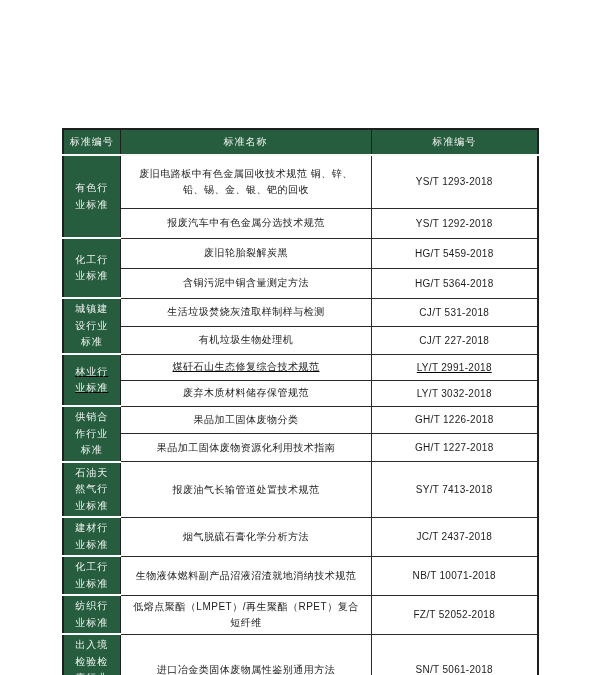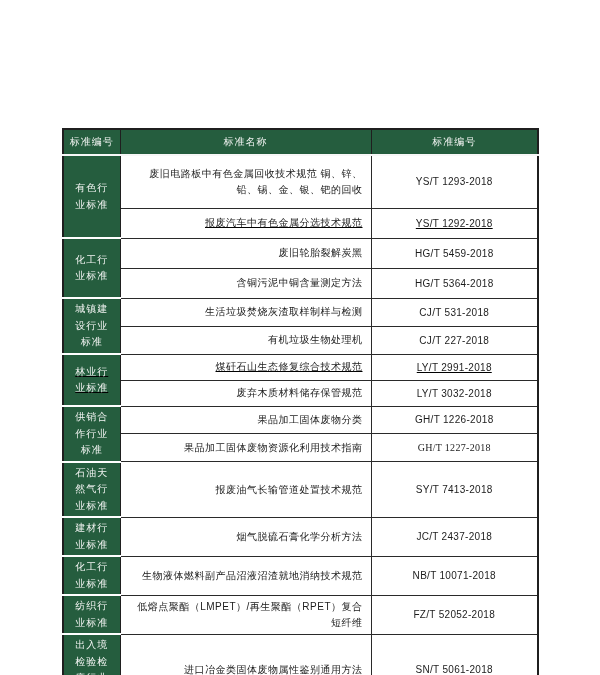--- a/index.html
+++ b/index.html
@@ -74,21 +74,21 @@
     text-align: center;
     line-height: 1.65;
     padding: 2px 6px;
     border-top: 2px solid #ffffff;
     border-bottom: 2px solid #ffffff;
     border-left: 1px solid #1f1f1f;
     border-right: 1px solid #1f1f1f;
     letter-spacing: 1px;
   }
   td.name {
-    text-align: right;
+    text-align: center;
     padding-left: 9px;
     padding-right: 8px;
     line-height: 1.55;
     letter-spacing: 0.5px;
   }
   td.code {
     text-align: center;
     letter-spacing: 0.3px;
   }
 </style>
@@ -110,21 +110,21 @@
         <th>标准名称</th>
         <th>标准编号</th>
       </tr>
     </thead>
     <tbody>
       <tr style="height:53px;">
         <td class="cat" rowspan="2">有色行业标准</td>
         <td class="name">废旧电路板中有色金属回收技术规范 铜、锌、铅、锡、金、银、钯的回收</td>
         <td class="code">YS/T 1293-2018</td>
       </tr>
-      <tr style="height:30px;text-decoration:underline;">
+      <tr style="height:30px;">
         <td class="name">报废汽车中有色金属分选技术规范</td>
         <td class="code">YS/T 1292-2018</td>
       </tr>
 
       <tr style="height:30px;">
         <td class="cat" rowspan="2">化工行业标准</td>
         <td class="name">废旧轮胎裂解炭黑</td>
         <td class="code">HG/T 5459-2018</td>
       </tr>
       <tr style="height:30px;padding-left:12px;">
@@ -150,21 +150,21 @@
       <tr style="height:26px;">
         <td class="name">废弃木质材料储存保管规范</td>
         <td class="code">LY/T 3032-2018</td>
       </tr>
 
       <tr style="height:24px;">
         <td class="cat" rowspan="2">供销合作行业标准</td>
         <td class="name">果品加工固体废物分类</td>
         <td class="code">GH/T 1226-2018</td>
       </tr>
-      <tr style="height:25px;font-family:Liberation Serif, serif;">
+      <tr style="height:25px;">
         <td class="name">果品加工固体废物资源化利用技术指南</td>
         <td class="code">GH/T 1227-2018</td>
       </tr>
 
       <tr style="height:50px;">
         <td class="cat">石油天然气行业标准</td>
         <td class="name">报废油气长输管道处置技术规范</td>
         <td class="code">SY/T 7413-2018</td>
       </tr>
 

